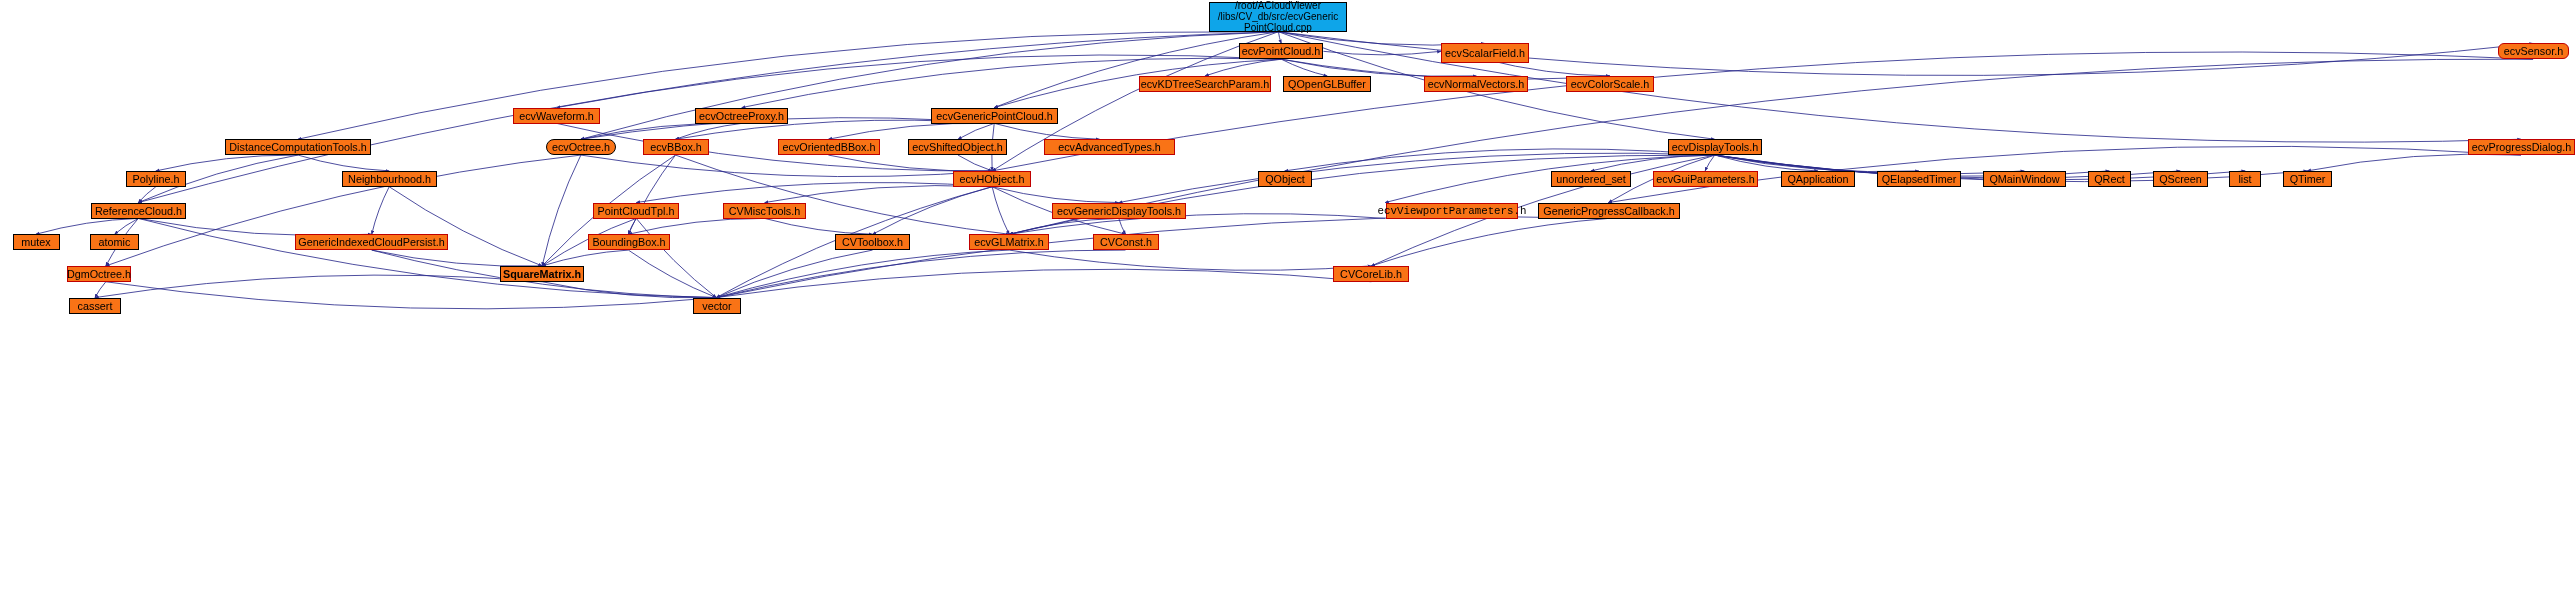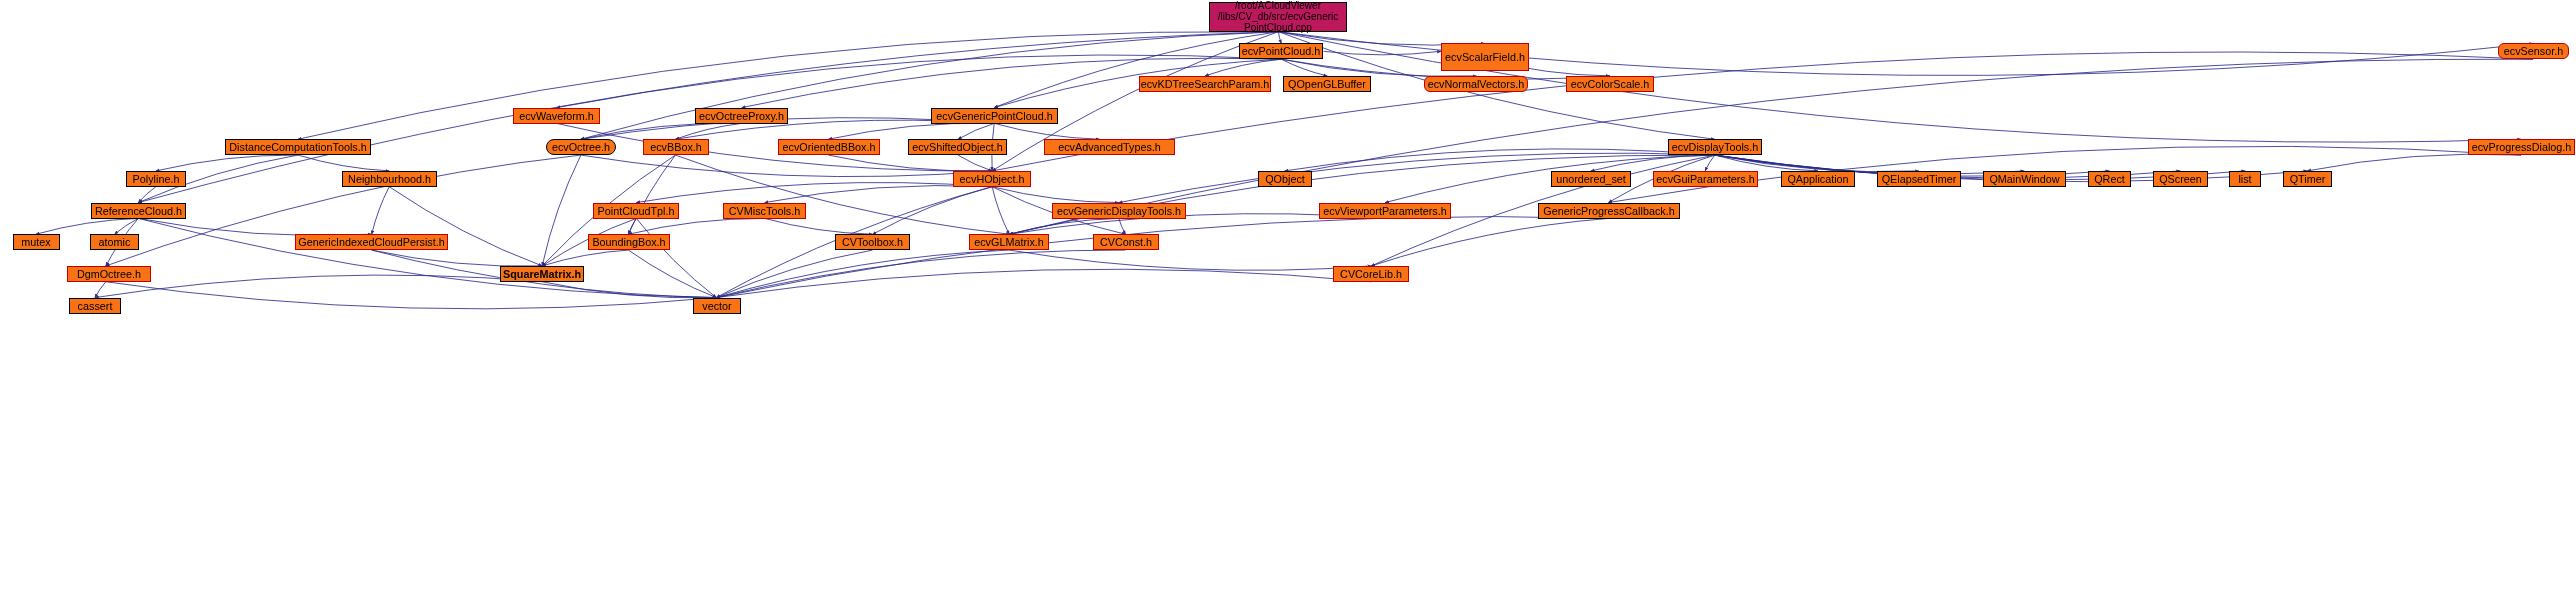--- a/index.html
+++ b/index.html
@@ -36,21 +36,21 @@
     background: #f97316;
     border: 0.8px solid #c00000;
     white-space: pre;
     padding: 0 2.5px;
   }
   .node.black {
     border-color: #000000;
   }
   .node.root {
     border-color: #000000;
-    background: #be185d;
+    background: #0ea5e9;
     font-size: 10px;
   }
 </style>
 </head>
 <body>
 
 <div id="stage">
   <svg id="edges" viewBox="0 0 3091 739" width="2576" height="616">
       <defs>
         <marker id="arrow" viewBox="0 0 10 10" refX="9" refY="5" markerWidth="5" markerHeight="5" orient="auto-start-reverse">
@@ -151,25 +151,25 @@
       <path d="M 1645.5 338 Q 1251.36 300.34000000000003 859.5 357" fill="none" stroke="#2a2a8c" stroke-width="1" marker-end="url(#arrow)"></path>
       <path d="M 1047 300 Q 949.83 317.25 859.5 357" fill="none" stroke="#2a2a8c" stroke-width="1" marker-end="url(#arrow)"></path>
       <path d="M 1350.5 300 Q 1101.58 299.04 859.5 357" fill="none" stroke="#2a2a8c" stroke-width="1" marker-end="url(#arrow)"></path>
       <path d="M 446 300 Q 547.11 321.77 650.5 319" fill="none" stroke="#2a2a8c" stroke-width="1" marker-end="url(#arrow)"></path>
       <path d="M 446 300 Q 649.33 353.31 859.5 357" fill="none" stroke="#2a2a8c" stroke-width="1" marker-end="url(#arrow)"></path>
     </svg>
 <div class="node root" style="left: 1209px; top: 1.7px; width: 138px; height: 30px;">/root/ACloudViewer
 /libs/CV_db/src/ecvGeneric
 PointCloud.cpp</div>
     <div class="node black" style="left: 1239px; top: 43px; width: 84px; height: 16px;">ecvPointCloud.h</div>
-    <div class="node " style="left: 1441px; top: 43px; width: 88px; height: 28px;">ecvScalarField.h</div>
+    <div class="node " style="left: 1441px; top: 43px; width: 88px; height: 20px;">ecvScalarField.h</div>
     <div class="node " style="left: 2498px; top: 43px; width: 71px; height: 16px; border-radius: 6px;">ecvSensor.h</div>
     <div class="node " style="left: 1139px; top: 76px; width: 132px; height: 16px;">ecvKDTreeSearchParam.h</div>
     <div class="node black" style="left: 1283px; top: 76px; width: 88px; height: 16px;">QOpenGLBuffer</div>
-    <div class="node " style="left: 1424px; top: 76px; width: 104px; height: 16px; border-radius: 6px;">ecvNormalVectors.h</div>
+    <div class="node " style="left: 1424px; top: 76px; width: 104px; height: 16px;">ecvNormalVectors.h</div>
     <div class="node " style="left: 1566px; top: 76px; width: 88px; height: 16px;">ecvColorScale.h</div>
     <div class="node " style="left: 513px; top: 108px; width: 87px; height: 16px;">ecvWaveform.h</div>
     <div class="node black" style="left: 695px; top: 108px; width: 93px; height: 16px;">ecvOctreeProxy.h</div>
     <div class="node black" style="left: 931px; top: 108px; width: 127px; height: 16px;">ecvGenericPointCloud.h</div>
     <div class="node black" style="left: 225px; top: 139px; width: 146px; height: 16px;">DistanceComputationTools.h</div>
     <div class="node black" style="left: 546px; top: 139px; width: 70px; height: 16px; border-radius: 8px;">ecvOctree.h</div>
     <div class="node " style="left: 643px; top: 139px; width: 66px; height: 16px;">ecvBBox.h</div>
     <div class="node " style="left: 778px; top: 139px; width: 102px; height: 16px;">ecvOrientedBBox.h</div>
     <div class="node black" style="left: 908px; top: 139px; width: 99px; height: 16px;">ecvShiftedObject.h</div>
     <div class="node " style="left: 1044px; top: 139px; width: 131px; height: 16px;">ecvAdvancedTypes.h</div>
@@ -185,28 +185,28 @@
     <div class="node black" style="left: 1877px; top: 171px; width: 84px; height: 16px;">QElapsedTimer</div>
     <div class="node black" style="left: 1983px; top: 171px; width: 83px; height: 16px;">QMainWindow</div>
     <div class="node black" style="left: 2088px; top: 171px; width: 43px; height: 16px;">QRect</div>
     <div class="node black" style="left: 2153px; top: 171px; width: 55px; height: 16px;">QScreen</div>
     <div class="node black" style="left: 2229px; top: 171px; width: 32px; height: 16px;">list</div>
     <div class="node black" style="left: 2283px; top: 171px; width: 49px; height: 16px;">QTimer</div>
     <div class="node black" style="left: 91px; top: 203px; width: 95px; height: 16px;">ReferenceCloud.h</div>
     <div class="node " style="left: 593px; top: 203px; width: 86px; height: 16px;">PointCloudTpl.h</div>
     <div class="node " style="left: 723px; top: 203px; width: 83px; height: 16px;">CVMiscTools.h</div>
     <div class="node " style="left: 1052px; top: 203px; width: 134px; height: 16px;">ecvGenericDisplayTools.h</div>
-    <div class="node " style="left: 1319px; top: 203px; width: 132px; height: 16px;">ecvViewportParameters.h</div>
+    <div class="node " style="left: 1386px; top: 203px; width: 132px; height: 16px; font-family: Liberation Mono, monospace;">ecvViewportParameters.h</div>
     <div class="node black" style="left: 1538px; top: 203px; width: 142px; height: 16px;">GenericProgressCallback.h</div>
     <div class="node black" style="left: 12.5px; top: 234px; width: 47px; height: 16px;">mutex</div>
     <div class="node black" style="left: 90px; top: 234px; width: 49px; height: 16px;">atomic</div>
     <div class="node " style="left: 295px; top: 234px; width: 153px; height: 16px;">GenericIndexedCloudPersist.h</div>
     <div class="node " style="left: 588px; top: 234px; width: 82px; height: 16px;">BoundingBox.h</div>
     <div class="node black" style="left: 835px; top: 234px; width: 75px; height: 16px;">CVToolbox.h</div>
     <div class="node " style="left: 969px; top: 234px; width: 80px; height: 16px;">ecvGLMatrix.h</div>
     <div class="node " style="left: 1093px; top: 234px; width: 66px; height: 16px;">CVConst.h</div>
-    <div class="node " style="left: 67px; top: 266px; width: 84px; height: 16px;">DgmOctree.h</div>
+    <div class="node " style="left: 67px; top: 266px; width: 64px; height: 16px;">DgmOctree.h</div>
     <div class="node black" style="left: 500px; top: 266px; width: 84px; height: 16px; font-weight: bold;">SquareMatrix.h</div>
     <div class="node " style="left: 1333px; top: 266px; width: 76px; height: 16px;">CVCoreLib.h</div>
     <div class="node black" style="left: 69px; top: 298px; width: 52px; height: 16px;">cassert</div>
     <div class="node black" style="left: 693px; top: 298px; width: 48px; height: 16px;">vector</div>
   </div>
 
 
 </body></html>

